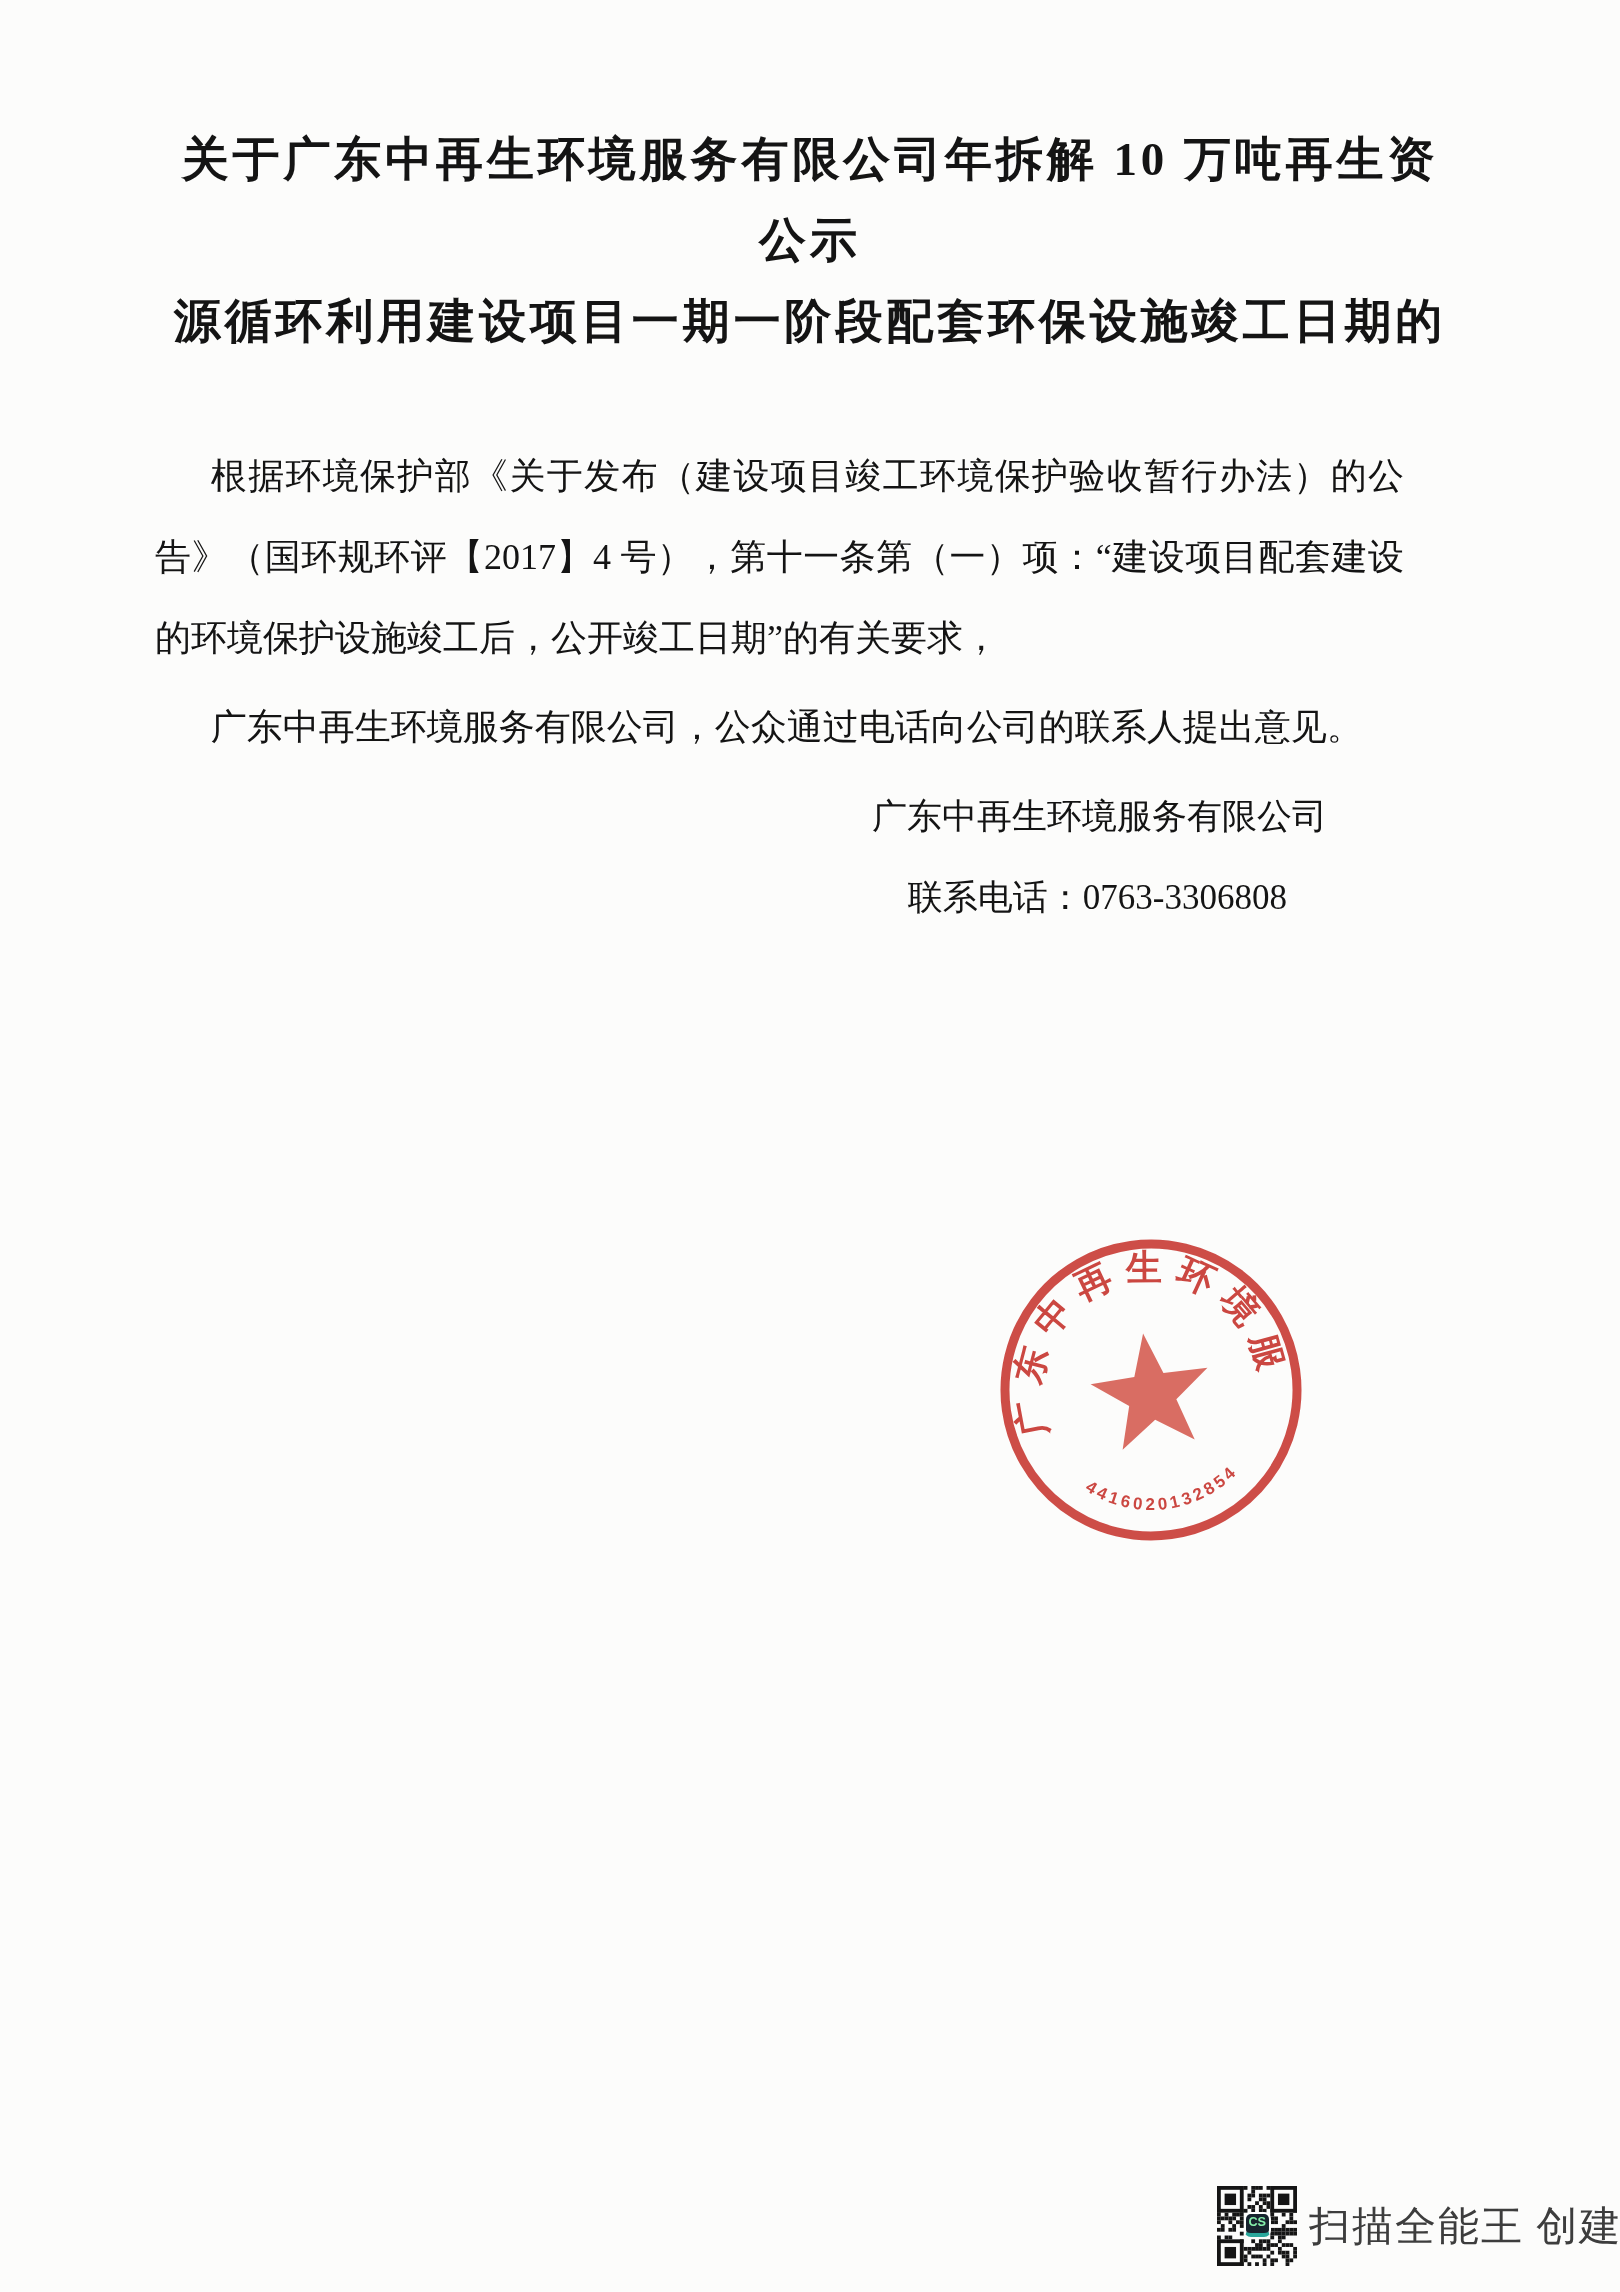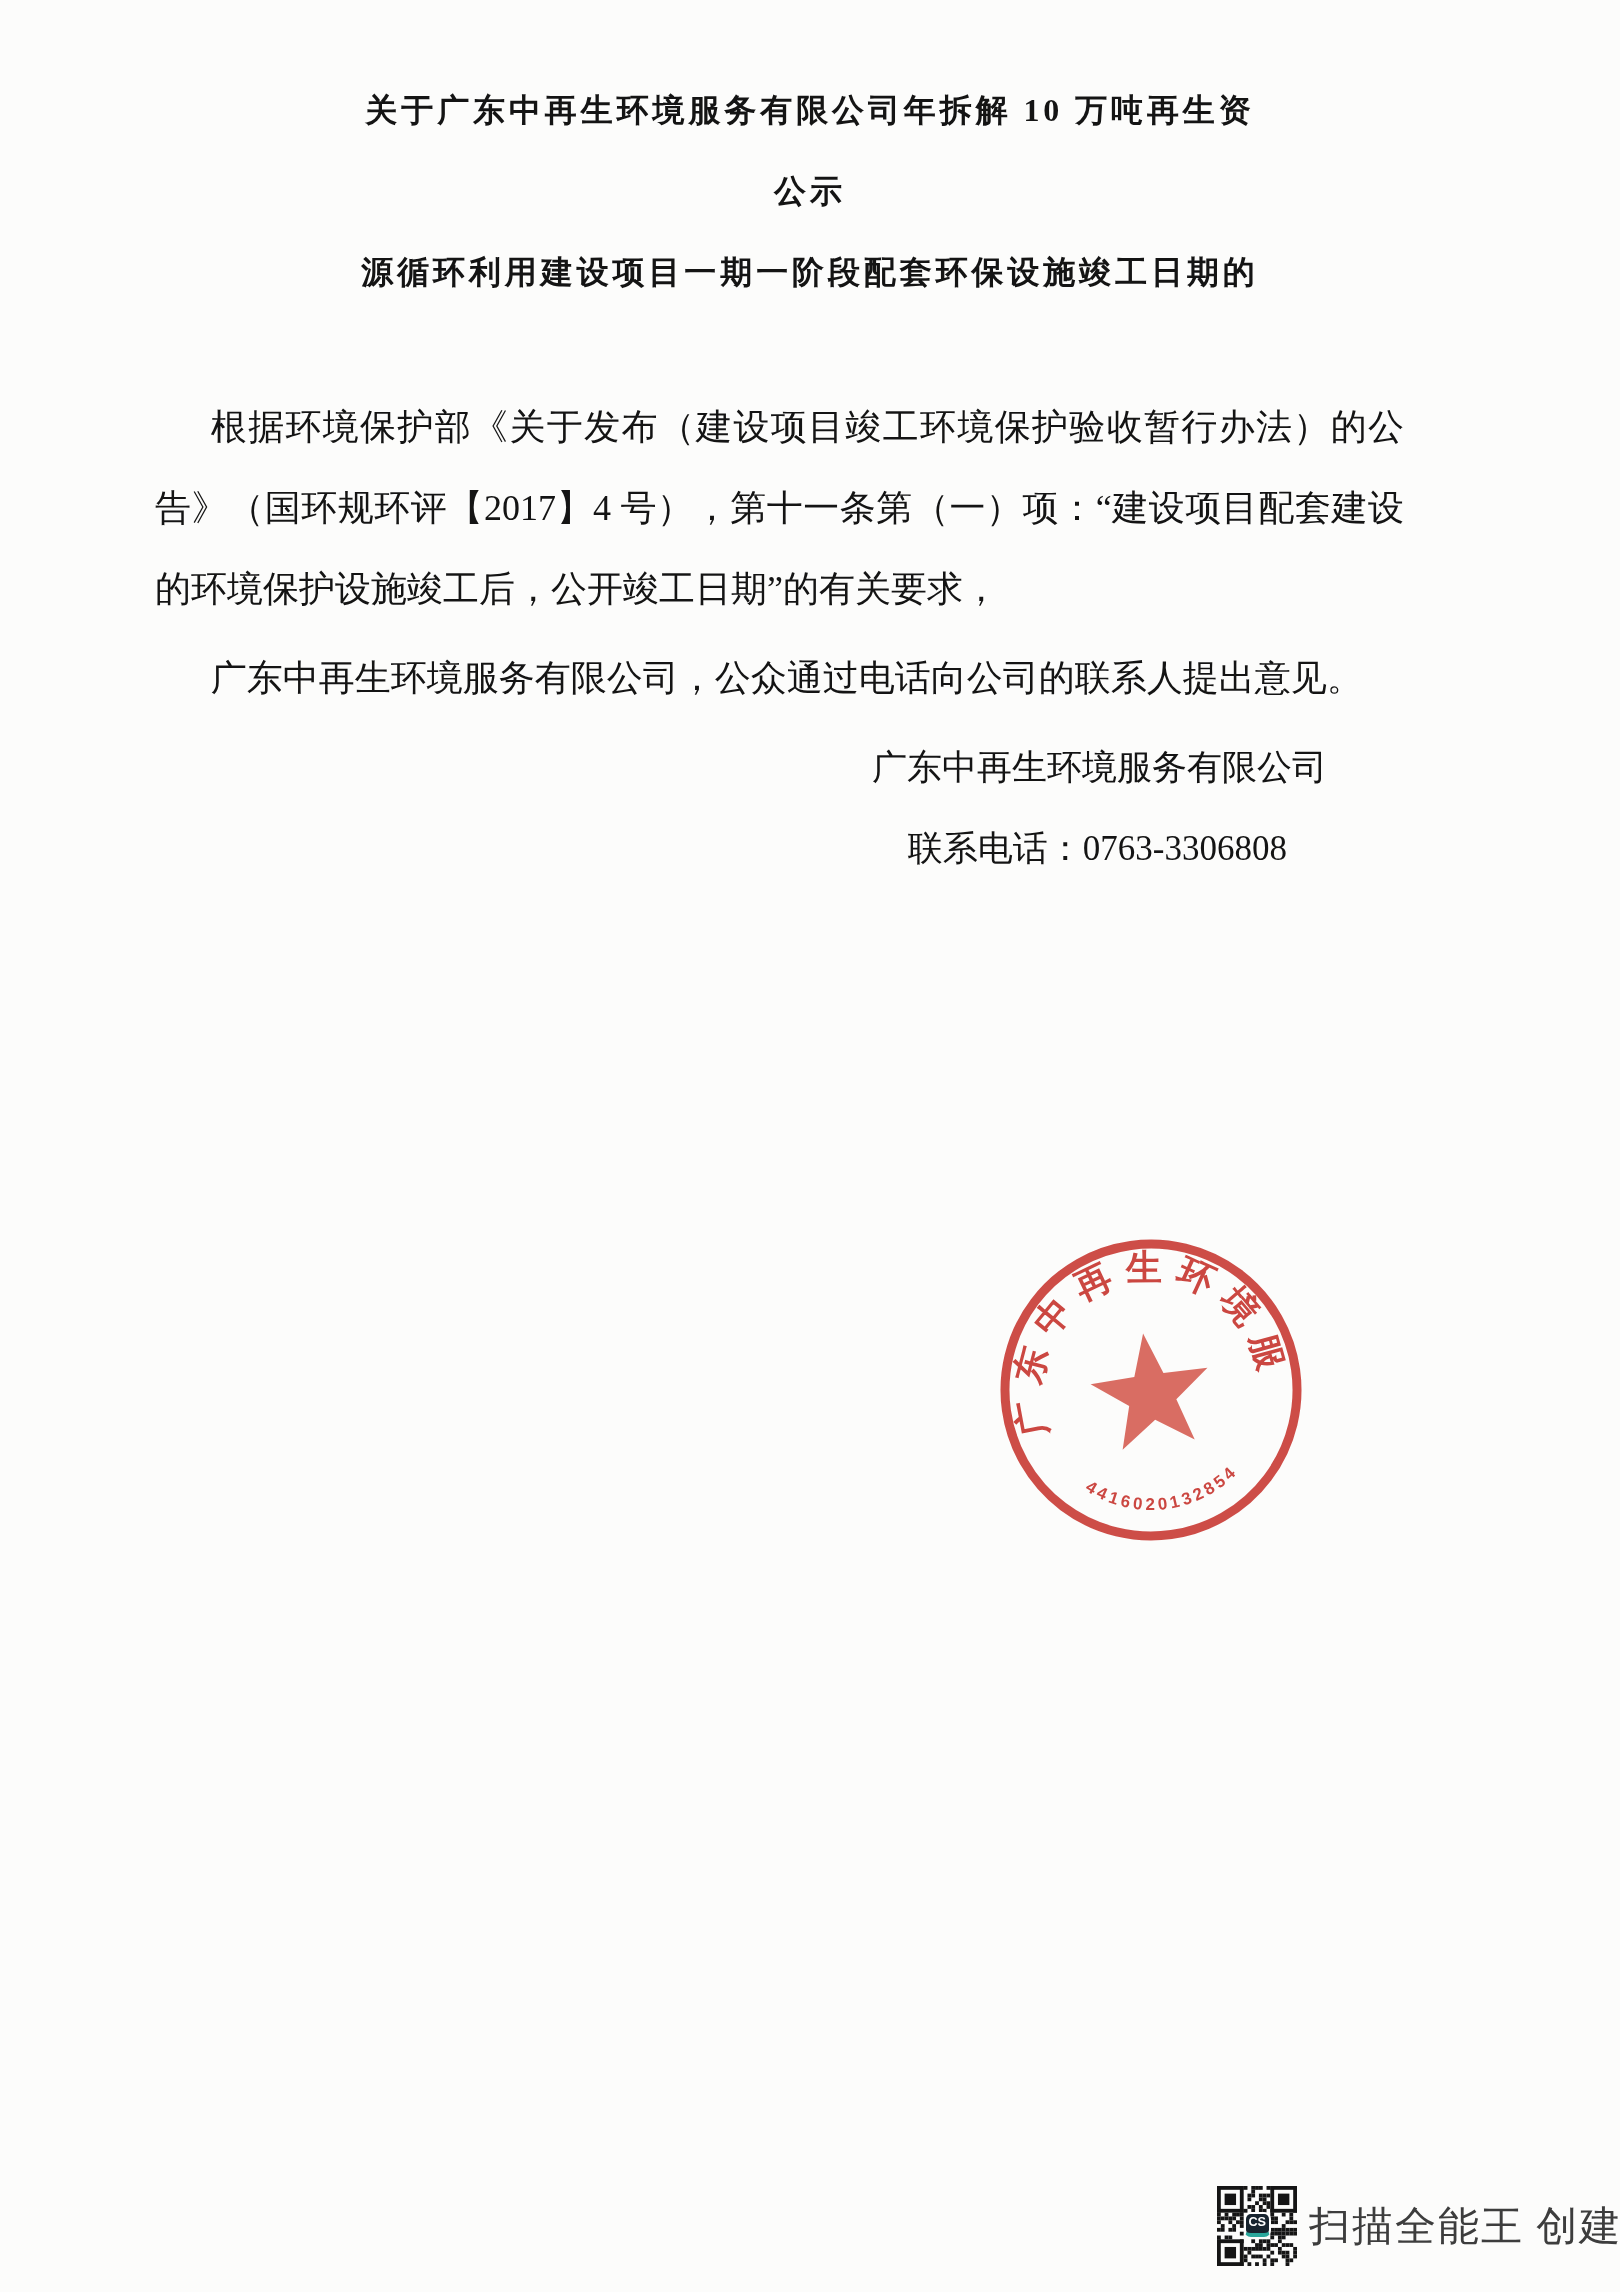--- a/index.html
+++ b/index.html
@@ -7,23 +7,23 @@
     position:relative;
     width:1620px; height:2293px;
     margin:0 auto;
     background:#fcfcfb;
     font-family:"Liberation Serif", serif;
     color:#141414;
     overflow:hidden;
   }
   .doc-title {
     margin:0;
-    padding-top:70px;
+    padding-top:119px;
     text-align:center;
-    font-size:32px;
+    font-size:47px;
     font-weight:bold;
     line-height:81px;
     letter-spacing:3.9px;
   }
   .doc-title .t-line { display:block; }
   .doc-body {
     margin:74px 208px 0 147px;
     font-size:36px;
     line-height:81px;
     text-align:justify;
@@ -59,21 +59,21 @@
   .qr-wrap svg { width:80px; height:80px; display:block; }
   .qr-logo {
     position:absolute;
     left:26.5px; top:25.5px;
     width:27.4px; height:25.5px;
     background:#18242f;
     border:2px solid #ffffff;
     border-radius:6.9px;
     border-bottom:4.9px solid #2aa79b;
     box-sizing:border-box;
-    color:#ffffff;
+    color:#86efac;
     font-family:"Liberation Sans", sans-serif;
     font-weight:bold;
     font-size:12.7px;
     line-height:16.7px;
     text-align:center;
   }
   .scan-label {
     position:absolute;
     left:1309px; top:2197px;
     font-size:41px;

